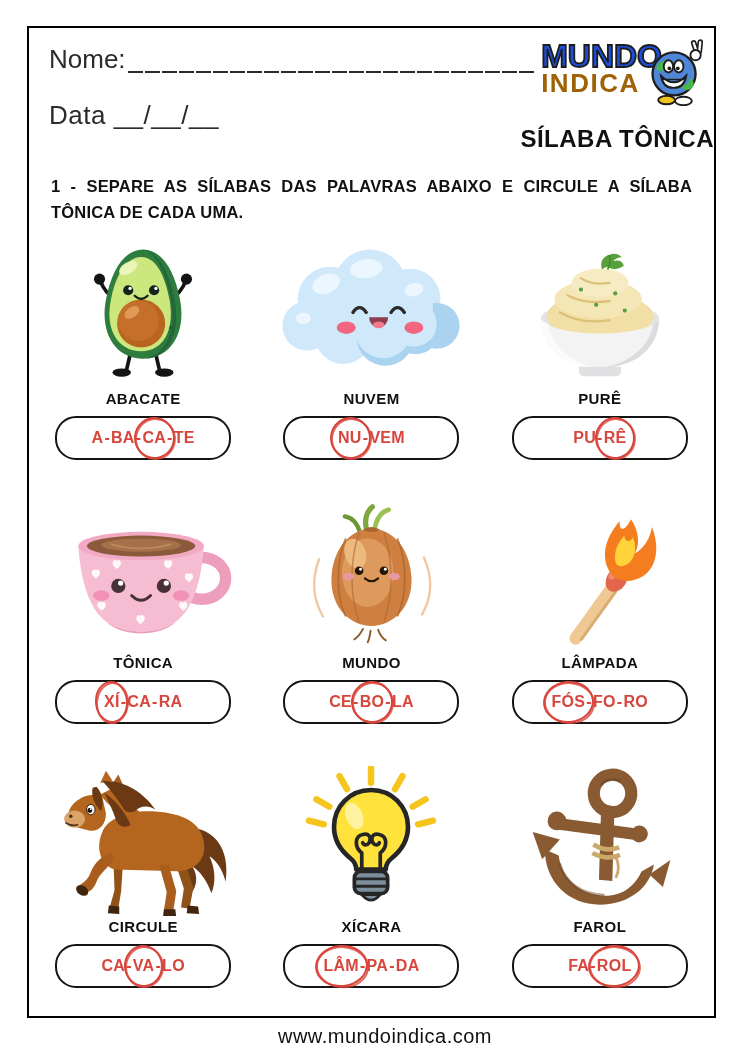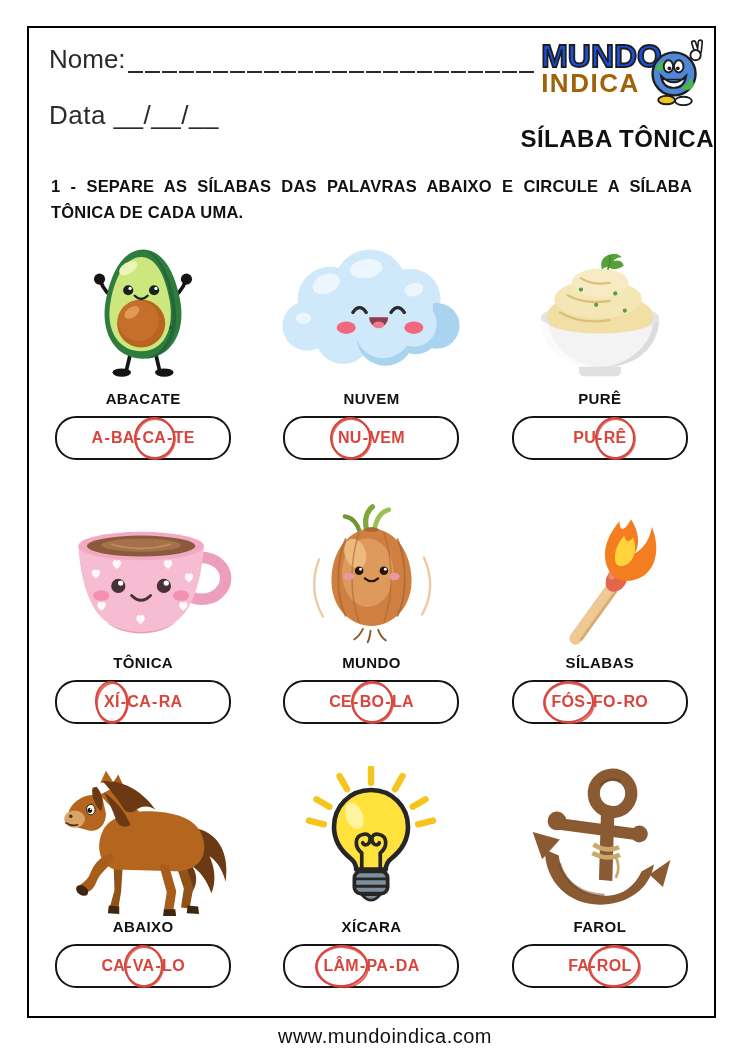--- a/index.html
+++ b/index.html
@@ -268,21 +268,21 @@
         <div class="illo">
           <svg viewBox="0 0 150 150" width="143" height="143">
             <line x1="50" y1="141" x2="88" y2="88" stroke="#f0c894" stroke-width="13" stroke-linecap="round"></line>
             <line x1="56" y1="142" x2="92" y2="92" stroke="#d9ad72" stroke-width="3" stroke-linecap="round"></line>
             <ellipse cx="93" cy="79" rx="10.5" ry="14" fill="#e2654c" transform="rotate(33 93 79)"></ellipse>
             <ellipse cx="89" cy="74" rx="4" ry="6" fill="#ef8a72" transform="rotate(33 89 74)"></ellipse>
             <path d="M84,68 C76,50 84,32 96,18 C96,30 102,28 108,16 C116,28 118,42 112,52 C122,46 128,36 130,24 C138,44 136,66 120,76 C106,84 90,82 84,68 Z" fill="#f47d1f"></path>
             <path d="M92,62 C89,50 95,40 101,33 C102,41 108,40 110,35 C114,44 113,56 106,62 C101,66 95,67 92,62 Z" fill="#ffd43a"></path>
           </svg>
         </div>
-        <div class="word">SÍLABAS</div>
+        <div class="word">LÂMPADA</div>
         <div class="pill">
           <div class="answer">
               <span class="syl circled">FÓS</span>
               <span class="hyph">-</span>
               <span class="syl">FO</span>
               <span class="hyph">-</span>
               <span class="syl">RO</span>
             </div>
         </div>
       </div>
@@ -308,21 +308,21 @@
             <path d="M60,20 l6,-13 7,11 z" fill="#b5661e"></path>
             <path d="M72,22 l7,-11 5,11 z" fill="#a85d1c"></path>
             <path d="M62,18 C84,16 106,30 118,48 C110,43 102,44 96,50 C90,52 86,50 84,46 C76,34 68,24 62,18 Z" fill="#6b3a14"></path>
             <path d="M56,24 C62,30 64,40 61,50 C54,44 50,32 52,25 Z" fill="#6b3a14"></path>
             <path d="M64,30 C76,38 86,50 92,64 C86,68 80,66 77,60 C73,48 68,38 64,30 Z" fill="#6b3a14"></path>
             <ellipse cx="50" cy="48" rx="4.5" ry="5.5" fill="#fff" stroke="#2b1a0a" stroke-width="1"></ellipse>
             <circle cx="49" cy="49" r="2.6" fill="#1d1208"></circle>
             <circle cx="50" cy="47.5" r="0.9" fill="#fff"></circle>
           </svg>
         </div>
-        <div class="word">ABAIXO</div>
+        <div class="word">CIRCULE</div>
         <div class="pill">
           <div class="answer">
               <span class="syl">CA</span>
               <span class="hyph">-</span>
               <span class="syl circled">VA</span>
               <span class="hyph">-</span>
               <span class="syl">LO</span>
             </div>
         </div>
       </div>

